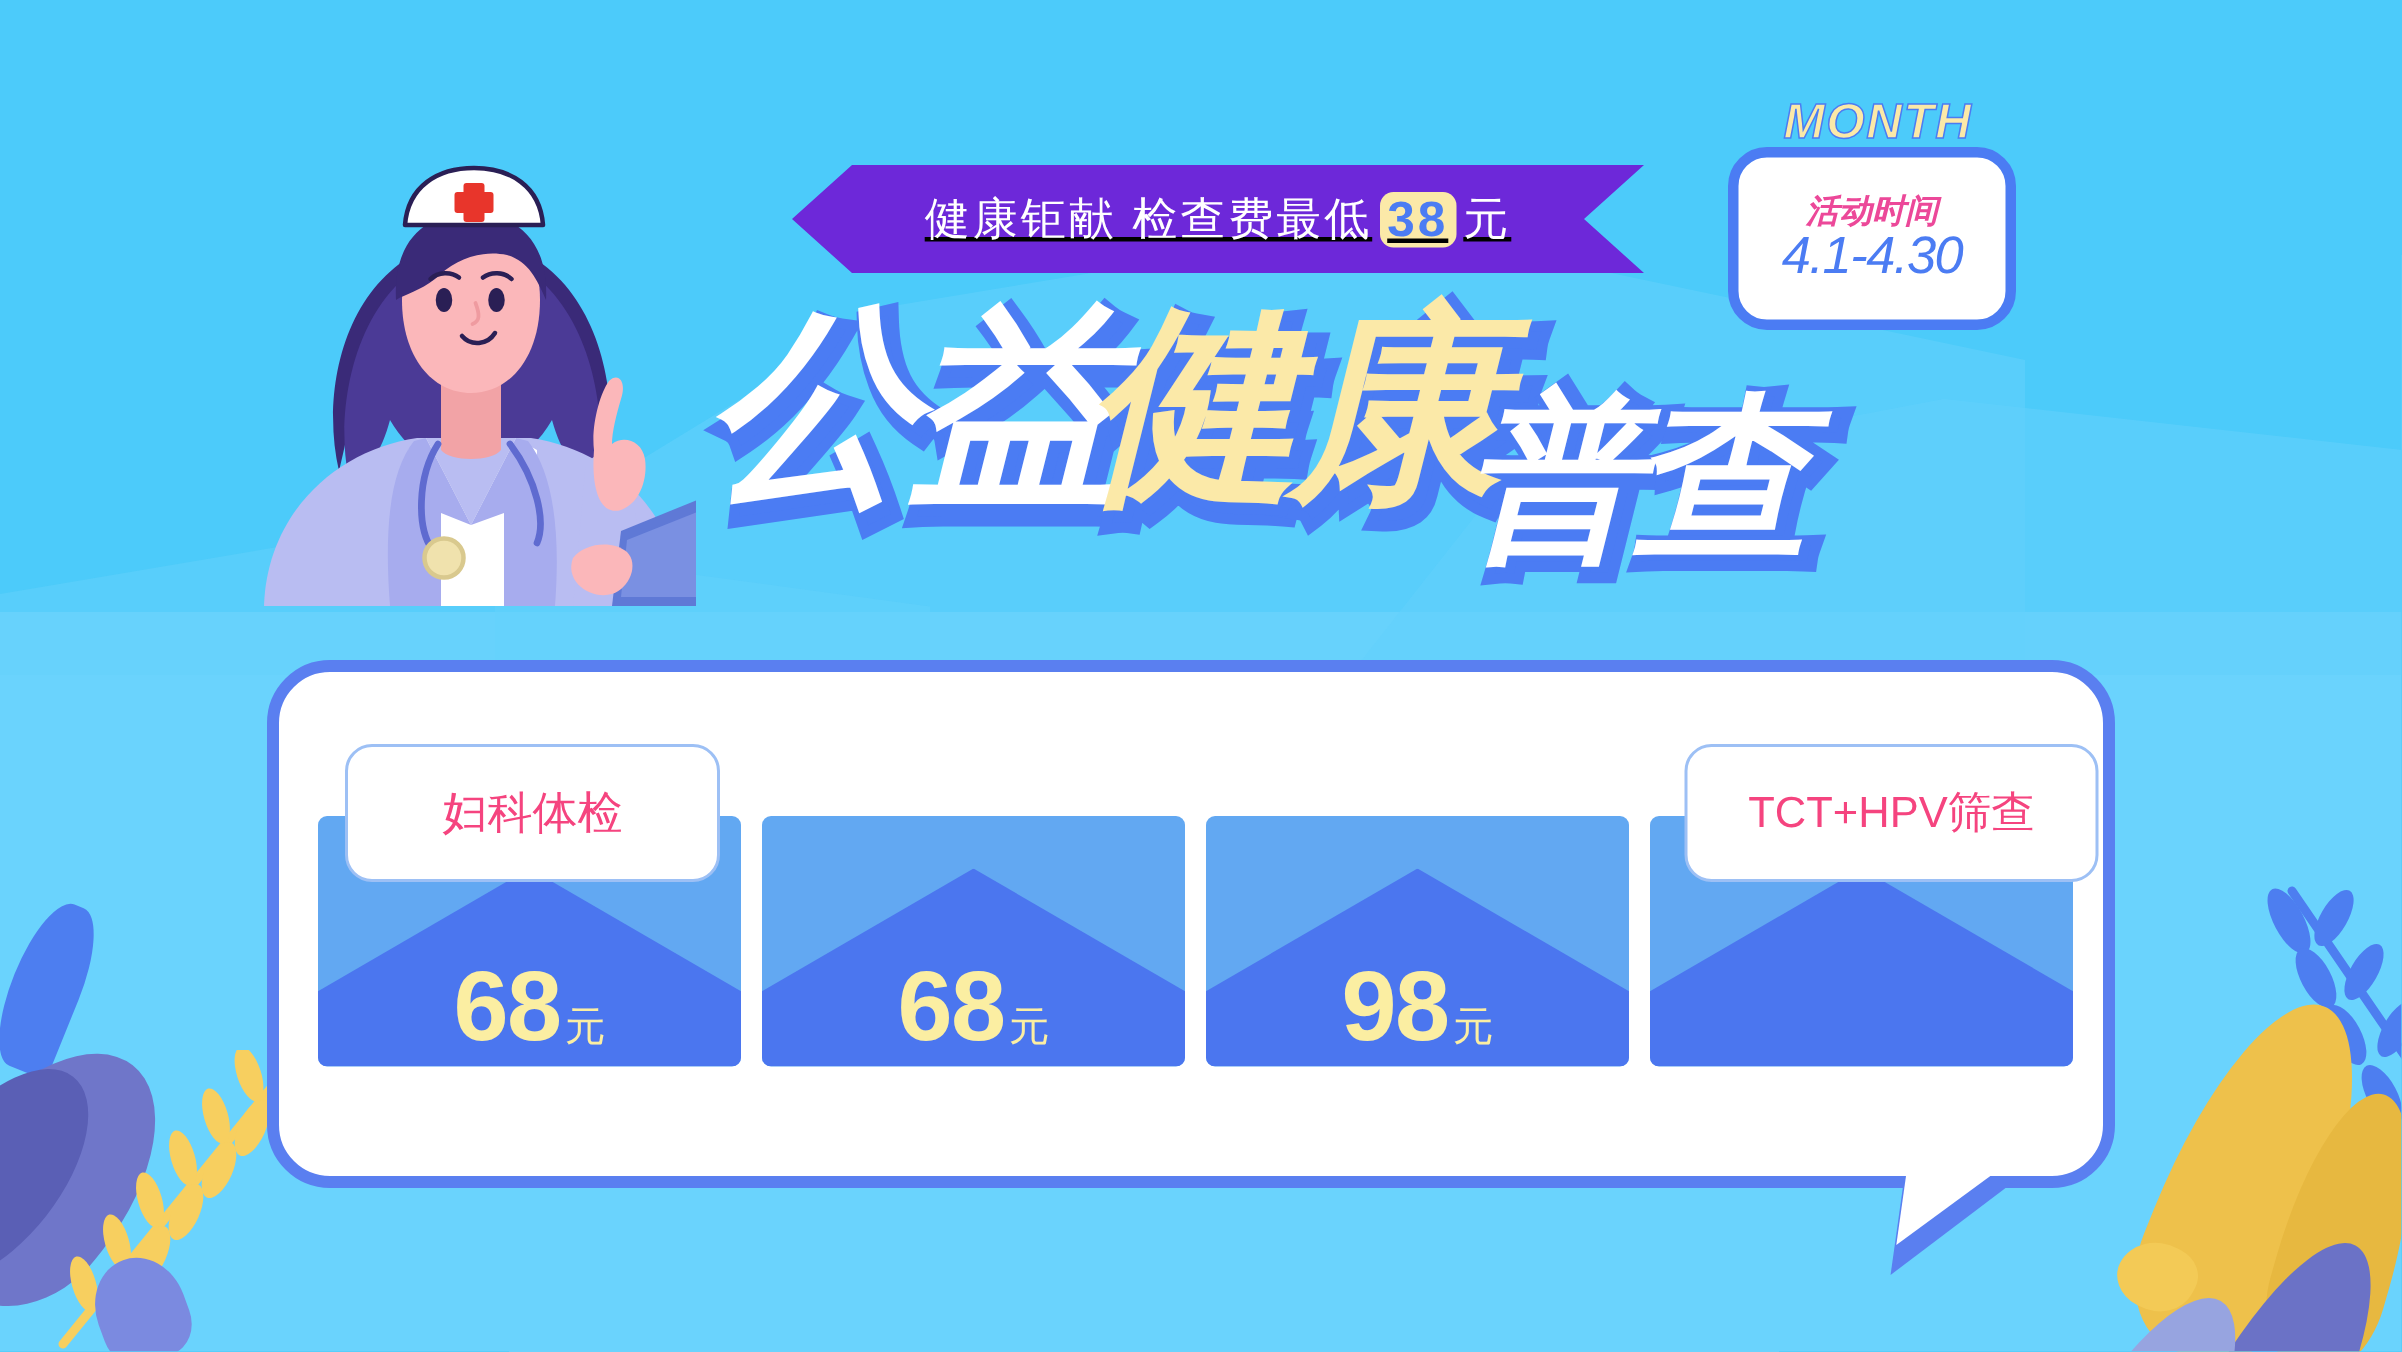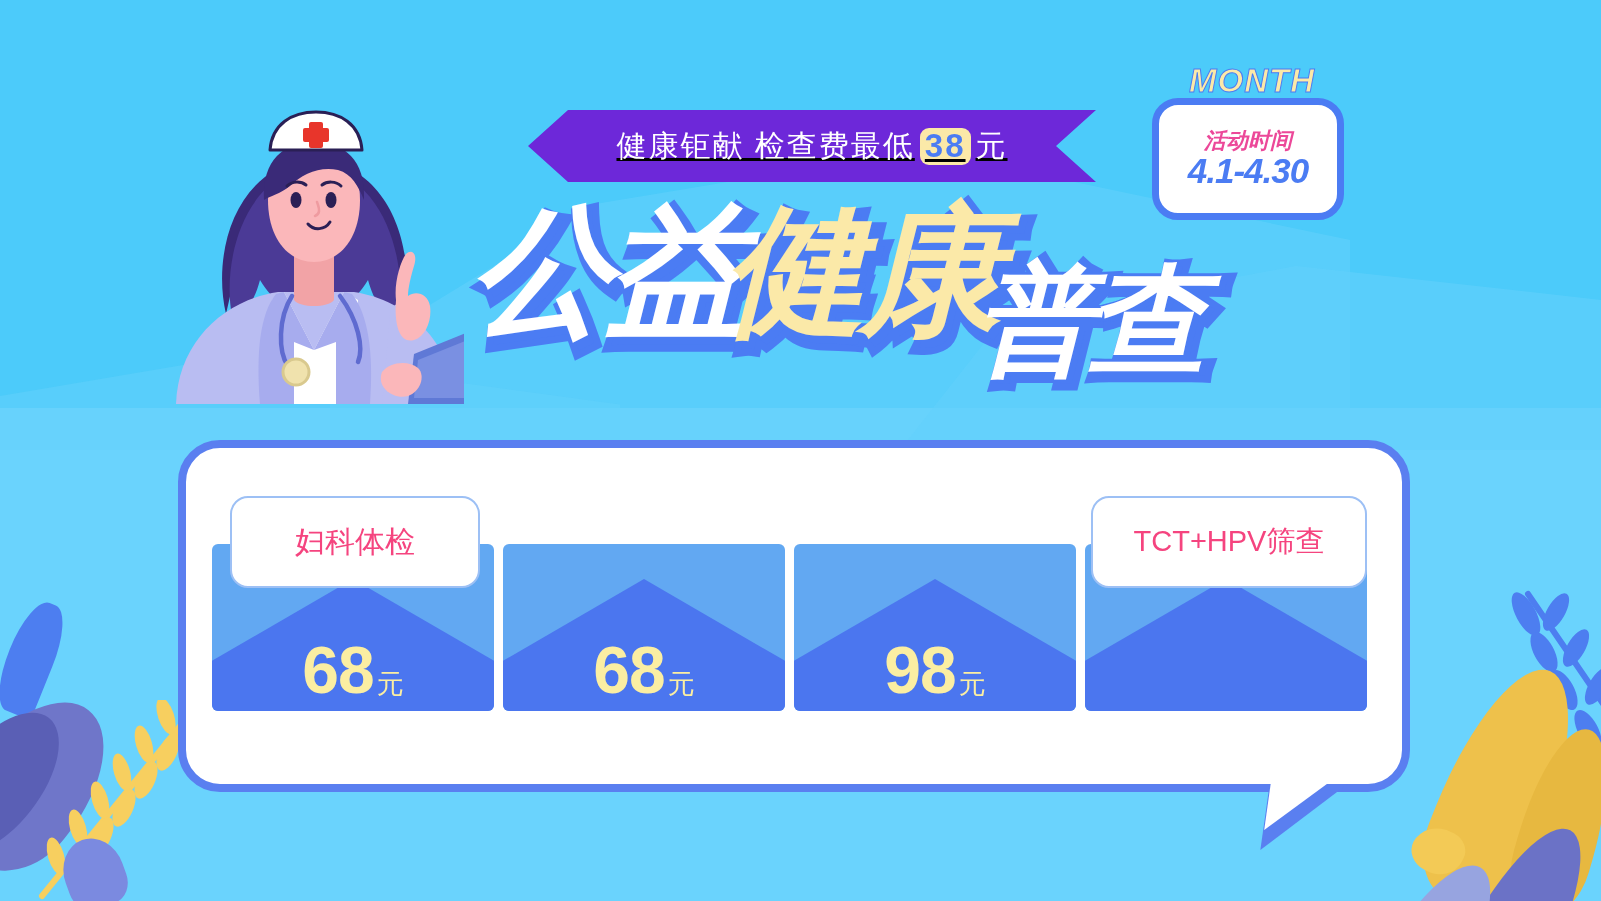--- a/index.html
+++ b/index.html
@@ -55,42 +55,42 @@
     color:#fbe9a8;font-size:33px;font-style:italic;font-weight:bold;
     letter-spacing:1px;z-index:3;
     -webkit-text-stroke:1px #4b7cf3;
   }
   #date-bubble{
     position:absolute;left:0;top:42px;width:178px;height:108px;
     background:#ffffff;border:7px solid #4b7cf3;border-radius:26px;z-index:2;
     display:flex;flex-direction:column;align-items:center;justify-content:center;
   }
   #date-label{color:#ec4899;font-size:22px;font-style:italic;font-weight:600;line-height:1.1;}
-  #date-range{color:#4b7cf3;font-size:35px;font-style:italic;font-weight:bold;line-height:1.05;letter-spacing:-1px;}
+  #date-range{color:#4b7cf3;font-size:35px;font-style:italic;font-weight:normal;line-height:1.05;letter-spacing:-1px;}
 
   
   #main-title{position:absolute;left:470px;top:196px;height:180px;white-space:nowrap;}
   .ttl{
     font-size:142px;font-weight:bold;font-style:italic;line-height:150px;
     letter-spacing:-6px;display:inline-block;vertical-align:top;
     -webkit-text-stroke:14px #4b7cf3;paint-order:stroke fill;
   }
   .ttl-wrap{position:relative;display:inline-block;}
   .ttl-shadow{position:absolute;left:6px;top:8px;color:#4b7cf3;
     -webkit-text-stroke:14px #4b7cf3;z-index:1;}
   .ttl-front{position:relative;z-index:2;-webkit-text-stroke:0;}
   .ttl-white{color:#ffffff;}
   .ttl-yellow{color:#fbe9a8;}
 
   
   #card-panel{
     position:absolute;left:178px;top:440px;width:1232px;height:352px;
     background:#ffffff;border:8px solid #5a7ff0;border-radius:42px;
     display:flex;align-items:flex-start;justify-content:space-between;
-    padding:48px 35px 0 26px;box-sizing:border-box;
+    padding:48px 20px 0 26px;box-sizing:border-box;
   }
   #panel-tail{position:absolute;left:1265px;top:784px;width:0;height:0;
     border-left:0 solid transparent;border-right:78px solid transparent;
     border-top:66px solid #5a7ff0;z-index:4;
     transform:skewX(-8deg);}
   #panel-tail-inner{position:absolute;left:1268px;top:776px;width:0;height:0;
     border-left:0 solid transparent;border-right:66px solid transparent;
     border-top:54px solid #ffffff;z-index:5;transform:skewX(-8deg);}
 
   
@@ -102,21 +102,21 @@
   .env-mountain{
     position:absolute;left:0;bottom:0;width:282px;height:132px;background:#4b76ef;
     clip-path:polygon(0% 100%, 0% 62%, 50% 0%, 100% 62%, 100% 100%);
   }
   .card-label{
     position:absolute;left:18px;top:0;width:246px;height:88px;
     background:#ffffff;border:2px solid #9dc0f5;border-radius:18px;
     display:flex;align-items:center;justify-content:center;z-index:3;
   }
   .card-label span{color:#f5447f;font-size:30px;font-weight:500;white-space:nowrap;}
-  .card-label.wide{left:6px;width:272px;align-items:center;}
+  .card-label.wide{left:23px;width:272px;align-items:center;}
   .card-label.wide span{font-size:29px;}
   .card-price{
     position:absolute;left:0;bottom:8px;width:282px;text-align:center;z-index:4;
     color:#fbeea2;line-height:1;
   }
   .card-price .num{font-size:66px;font-weight:bold;letter-spacing:-1px;text-align:center;}
   .card-price .yuan{font-size:27px;font-weight:500;margin-left:3px;}
 </style>
 </head>
 <body>

